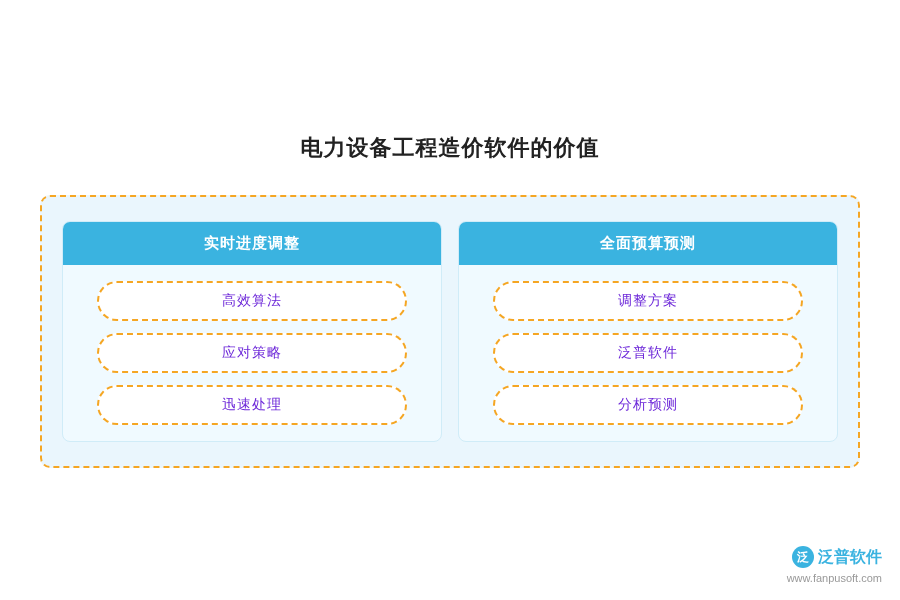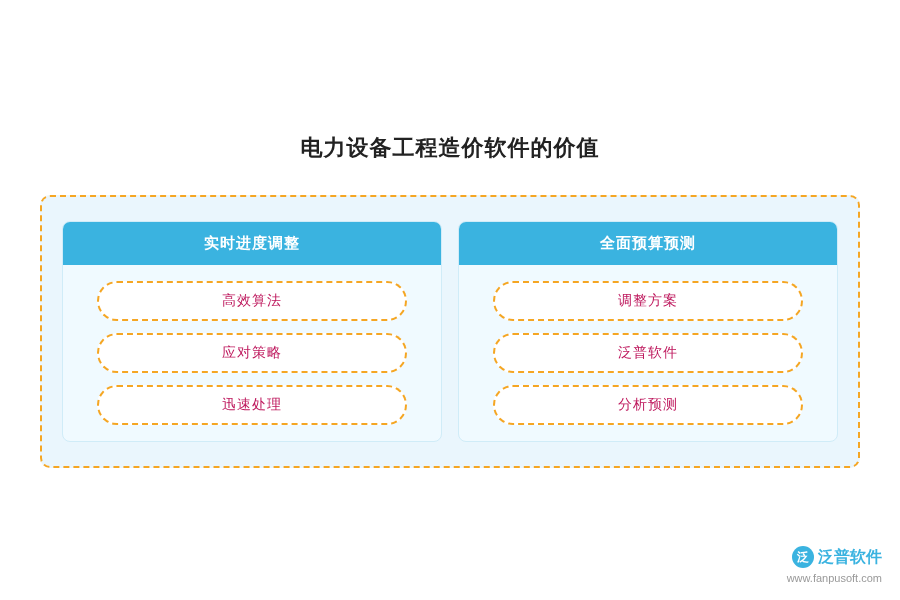--- a/index.html
+++ b/index.html
@@ -61,21 +61,21 @@
       letter-spacing: 1px;
       margin-bottom: 16px;
     }
 
     .item-box {
       width: 82%;
       border: 2px dashed #f5a623;
       border-radius: 20px;
       padding: 9px 0;
       text-align: center;
-      color: #be185d;
+      color: #6d28d9;
       font-size: 14px;
       font-weight: 500;
       margin-bottom: 12px;
       background: #fff;
       letter-spacing: 1px;
     }
 
     .item-box:last-child {
       margin-bottom: 0;
     }

